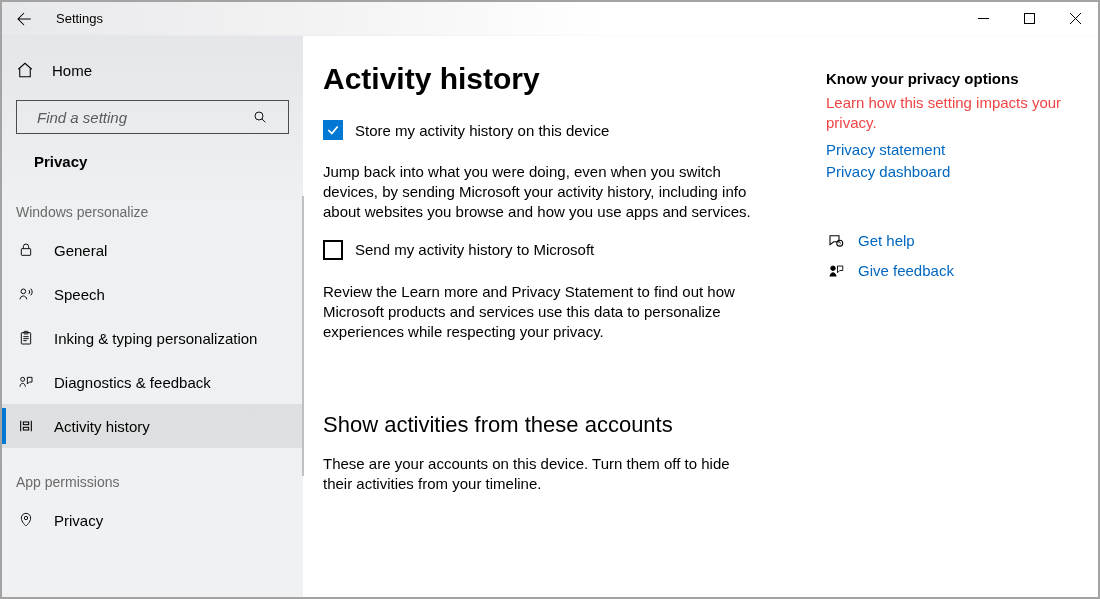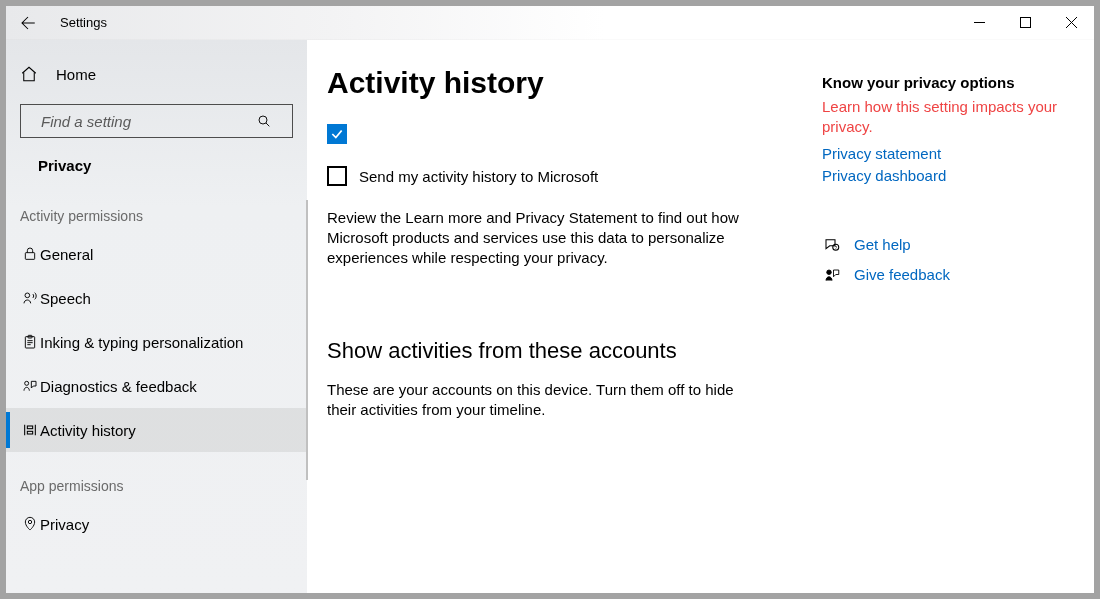--- a/index.html
+++ b/index.html
@@ -2,21 +2,21 @@
 <html><head>
 <meta charset="utf-8">
 <style>
   * { box-sizing: border-box; margin: 0; padding: 0; }
   html, body { width: 1100px; height: 599px; overflow: hidden; font-family: "Segoe UI", Arial, sans-serif; }
 
   .window {
     width: 1100px; height: 599px;
     display: flex; flex-direction: column;
     background: #ffffff;
-    border: 6px solid #a3a3a3;
+    border: 2px solid #a3a3a3;
   }
   .titlebar {
     height: 34px;
     display: flex; align-items: center; justify-content: space-between;
     background: linear-gradient(to right, #e8e9eb 0%, #f3f3f4 30%, #ffffff 55%);
     border-bottom: 1px solid rgba(0,0,0,0.02);
   }
   .titlebar-left { display: flex; align-items: center; height: 100%; }
   .back-btn {
     width: 44px; height: 100%;
@@ -70,21 +70,21 @@
   .group-label {
     padding: 26px 14px 8px 14px; font-size: 14px; color: #6a6a6a;
   }
 
   .nav-item {
     height: 44px; display: flex; align-items: center;
     padding: 0 14px; cursor: pointer; font-size: 15px;
     position: relative;
   }
   .nav-item .ico { width: 20px; display:flex; justify-content:center; }
-  .nav-item .lbl { }
+  .nav-item .lbl { margin-left: 18px; }
   .nav-item.selected {
     background: rgba(0,0,0,0.07);
   }
   .nav-item.selected::before {
     content: ""; position: absolute; left: 0; top: 4px; bottom: 4px; width: 4px;
     background: #0078d4;
   }
 
   
   .content {
@@ -173,21 +173,21 @@
         <span class="search-icon">
           <svg width="16" height="16" viewBox="0 0 24 24" fill="none" stroke="#000" stroke-width="1.4">
               <circle cx="10.5" cy="10.5" r="6"></circle>
               <line x1="20" y1="20" x2="15" y2="15"></line>
             </svg>
         </span>
       </div>
 
       <div class="section-title">Privacy</div>
 
-      <div class="group-label">Activity permissions</div>
+      <div class="group-label">Windows personalize</div>
 
       <div class="nav-item">
         <span class="ico">
           <svg width="16" height="16" viewBox="0 0 24 24" fill="none" stroke="#000" stroke-width="1.4">
               <rect x="5" y="10" width="14" height="10" rx="1"></rect>
               <path d="M8 10 V7 a4 4 0 0 1 8 0 V10"></path>
             </svg>
         </span>
         <span class="lbl">General</span>
       </div>
@@ -257,22 +257,24 @@
     <div class="content">
       <div class="main-col">
         <h1 class="page-title">Activity history</h1>
 
         <div class="chk-row">
           <span class="chk on">
             <svg width="14" height="14" viewBox="0 0 24 24" fill="none" stroke="#fff" stroke-width="3">
                 <polyline points="4 12 10 18 20 6"></polyline>
               </svg>
           </span>
+          <span>Store my activity history on this device</span>
         </div>
 
+        <p class="para">Jump back into what you were doing, even when you switch devices, by sending Microsoft your activity history, including info about websites you browse and how you use apps and services.</p>
 
         <div class="chk-row">
           <span class="chk">
             
           </span>
           <span>Send my activity history to Microsoft</span>
         </div>
 
         <p class="para">Review the Learn more and Privacy Statement to find out how Microsoft products and services use this data to personalize experiences while respecting your privacy.</p>
 

